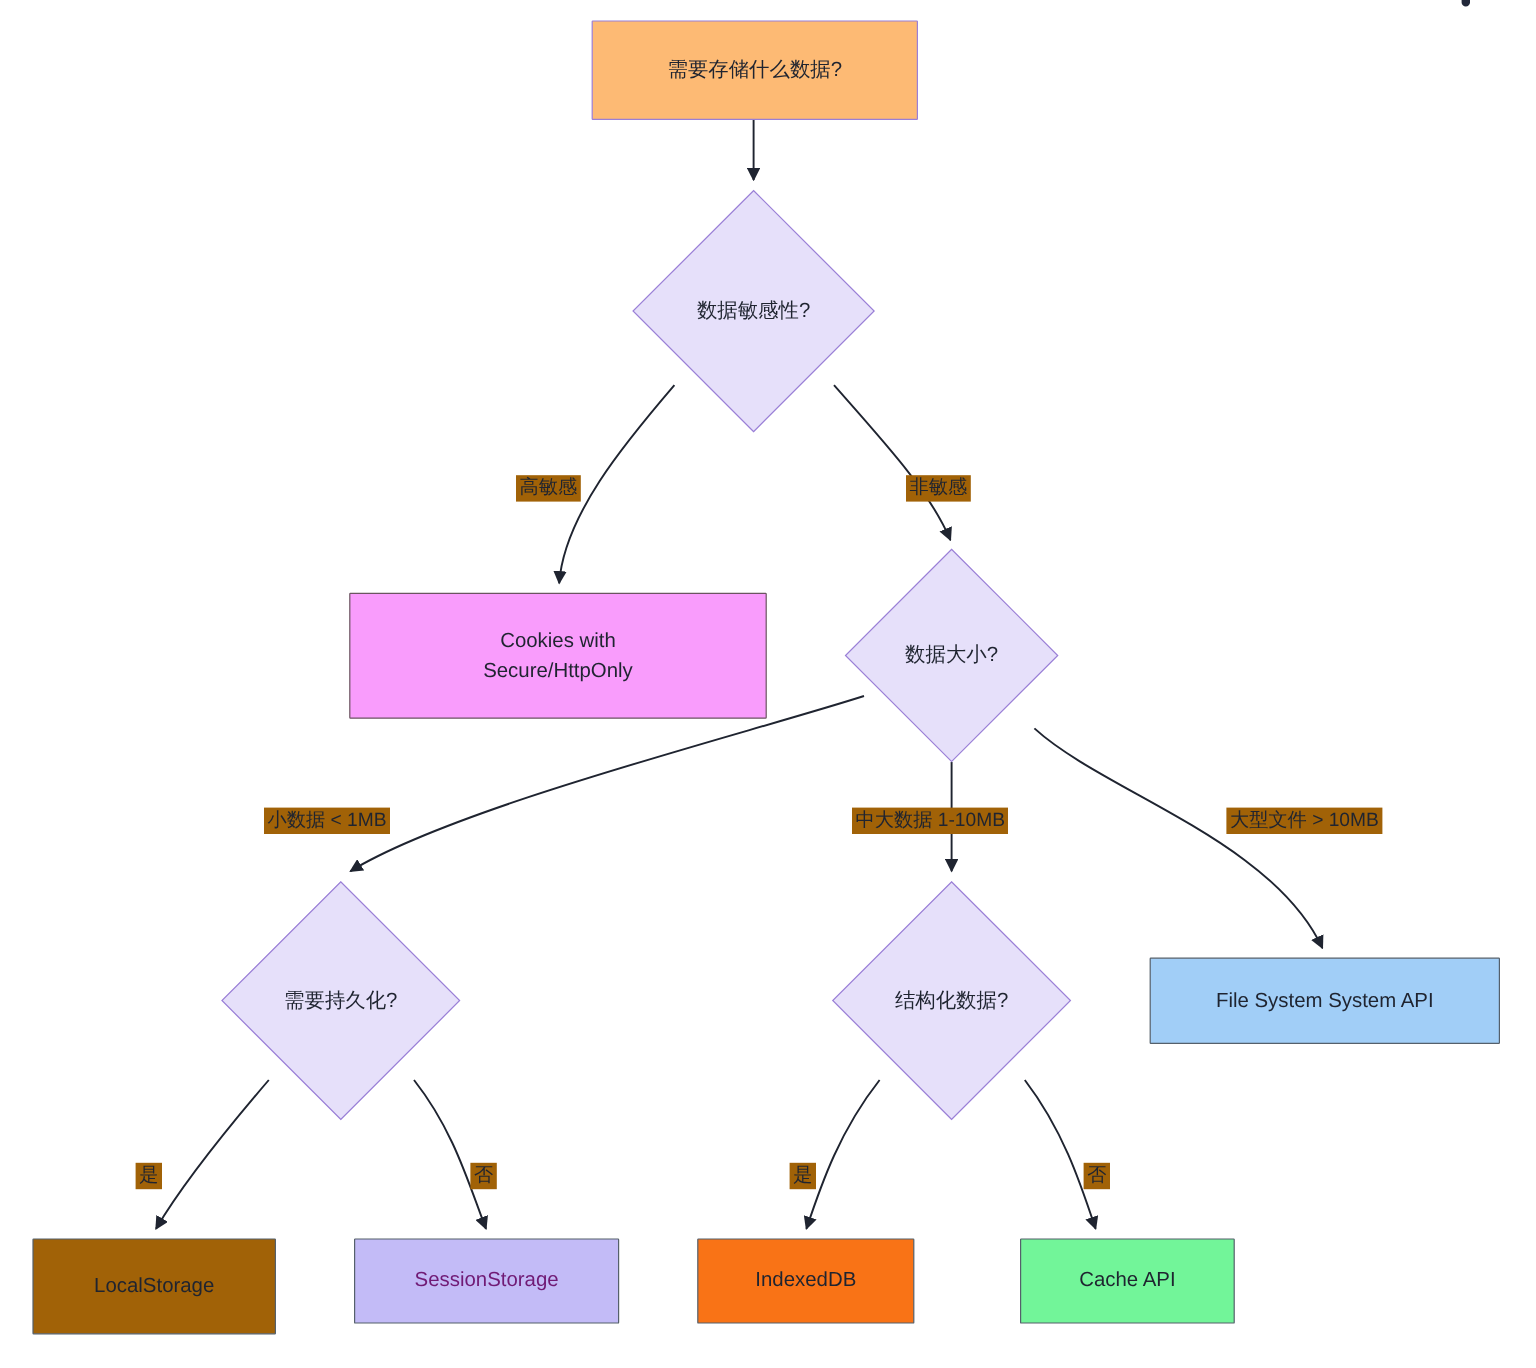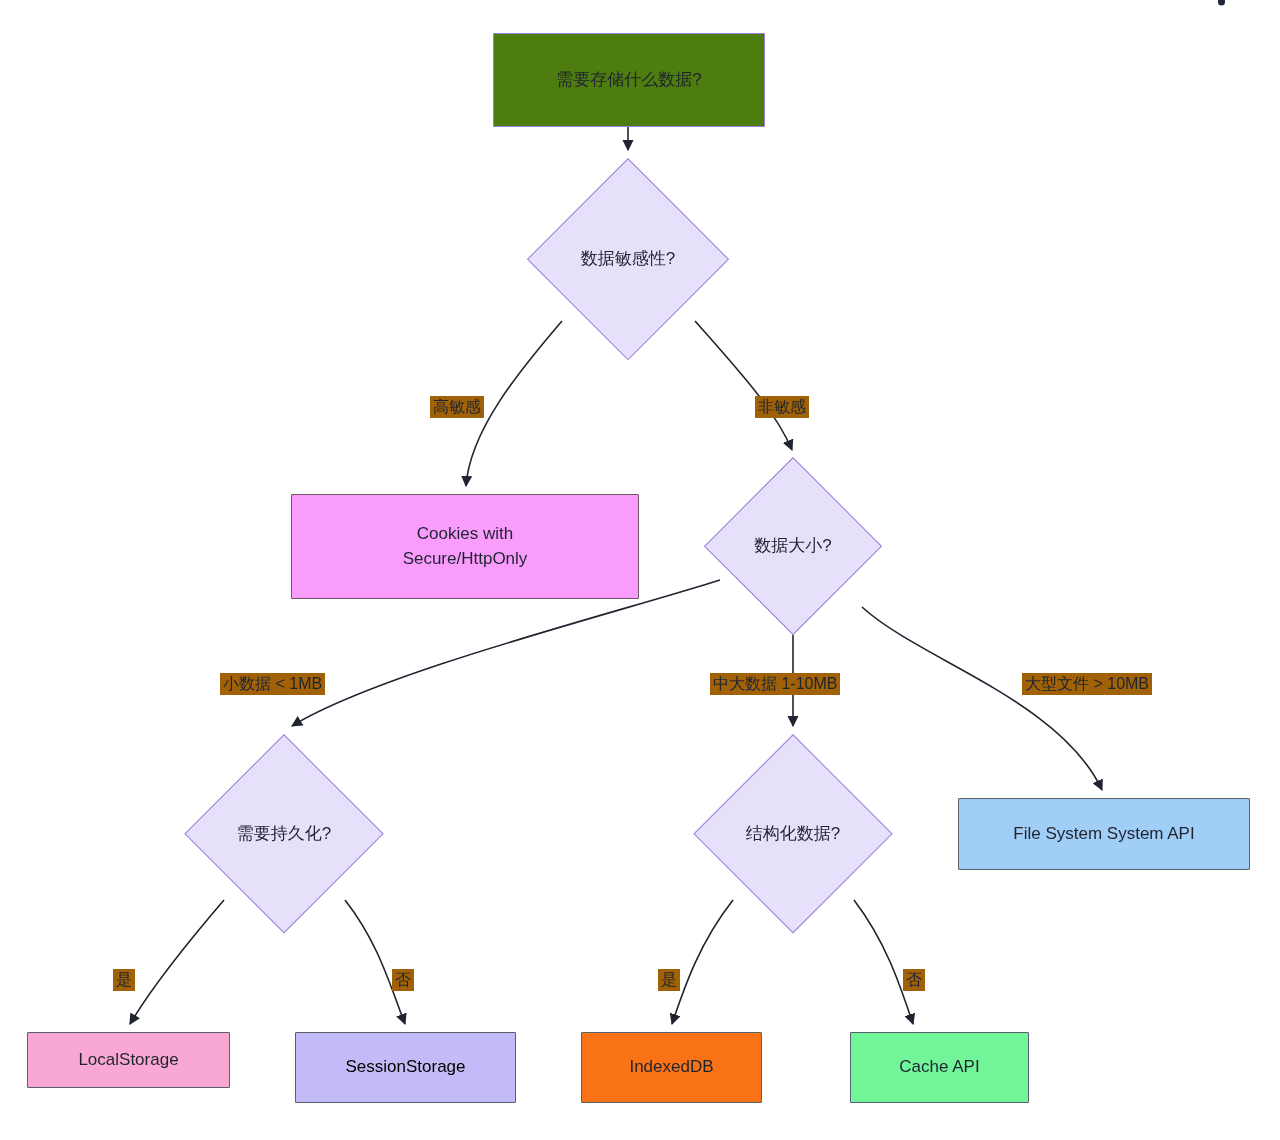--- a/index.html
+++ b/index.html
@@ -95,21 +95,21 @@
         <path d="M793,635 L793,726"></path>
         <path d="M862,607 C920,660 1060,700 1102,790"></path>
         <path d="M224,900 C188,942 150,990 130,1024"></path>
         <path d="M345,900 C378,942 390,985 405,1024"></path>
         <path d="M733,900 C700,942 685,985 672,1024"></path>
         <path d="M854,900 C886,942 900,985 913,1024"></path>
       </g>
   </svg>
 
   <div id="nodes-layer">
-      <div class="node rect" style="left: 493px; top: 17px; width: 272px; height: 94px; background: #4d7c0f; border: 1.4px solid rgb(154, 127, 214); margin-top: 16px;">
+      <div class="node rect" style="left: 493px; top: 17px; width: 272px; height: 83px; background: #fdba74; border: 1.4px solid rgb(154, 127, 214);">
         <span class="label" style="font-size: 17px; color: rgb(31, 36, 48);">需要存储什么数据?</span>
       </div>
       <div class="node diamond" style="left: 527px; top: 158px; width: 202px; height: 202px;">
         <div class="shape" style="width: 142.693px; height: 142.693px; background: rgb(230, 224, 250); border: 1.4px solid rgb(154, 127, 214);"></div>
         <span class="label" style="font-size: 17px; color: rgb(31, 36, 48);">数据敏感性?</span>
       </div>
       <div class="node rect" style="left: 291px; top: 494px; width: 348px; height: 105px; background: rgb(249, 156, 252); border: 1.4px solid rgb(107, 85, 96);">
         <span class="label" style="font-size: 17px; color: rgb(31, 36, 48);">Cookies with
 Secure/HttpOnly</span>
       </div>
@@ -121,25 +121,25 @@
         <div class="shape" style="width: 141.28px; height: 141.28px; background: rgb(230, 224, 250); border: 1.4px solid rgb(154, 127, 214);"></div>
         <span class="label" style="font-size: 17px; color: rgb(31, 36, 48);">需要持久化?</span>
       </div>
       <div class="node diamond" style="left: 693px; top: 734px; width: 200px; height: 200px;">
         <div class="shape" style="width: 141.28px; height: 141.28px; background: rgb(230, 224, 250); border: 1.4px solid rgb(154, 127, 214);"></div>
         <span class="label" style="font-size: 17px; color: rgb(31, 36, 48);">结构化数据?</span>
       </div>
       <div class="node rect" style="left: 958px; top: 798px; width: 292px; height: 72px; background: rgb(161, 206, 247); border: 1.4px solid rgb(85, 96, 107);">
         <span class="label" style="font-size: 17px; color: rgb(31, 36, 48);">File System System API</span>
       </div>
-      <div class="node rect" style="left: 27px; top: 1032px; width: 203px; height: 56px; background: #f9a8d4; border: 1.4px solid rgb(85, 96, 107);">
+      <div class="node rect" style="left: 27px; top: 1032px; width: 203px; height: 80px; background: #a16207; border: 1.4px solid rgb(85, 96, 107);">
         <span class="label" style="font-size: 17px; color: rgb(31, 36, 48);">LocalStorage</span>
       </div>
       <div class="node rect" style="left: 295px; top: 1032px; width: 221px; height: 71px; background: rgb(195, 187, 247); border: 1.4px solid rgb(85, 96, 107);">
-        <span class="label" style="font-size: 17px; color: #000000;">SessionStorage</span>
+        <span class="label" style="font-size: 17px; color: #701a75;">SessionStorage</span>
       </div>
       <div class="node rect" style="left: 581px; top: 1032px; width: 181px; height: 71px; background: #f97316; border: 1.4px solid rgb(85, 96, 107);">
         <span class="label" style="font-size: 17px; color: rgb(31, 36, 48);">IndexedDB</span>
       </div>
       <div class="node rect" style="left: 850px; top: 1032px; width: 179px; height: 71px; background: rgb(114, 245, 153); border: 1.4px solid rgb(85, 96, 107);">
         <span class="label" style="font-size: 17px; color: rgb(31, 36, 48);">Cache API</span>
       </div>
     </div>
   <div id="edge-labels-layer">
       <div class="edge-label" style="left: 430px; top: 396px; font-size: 16px;">高敏感</div>

